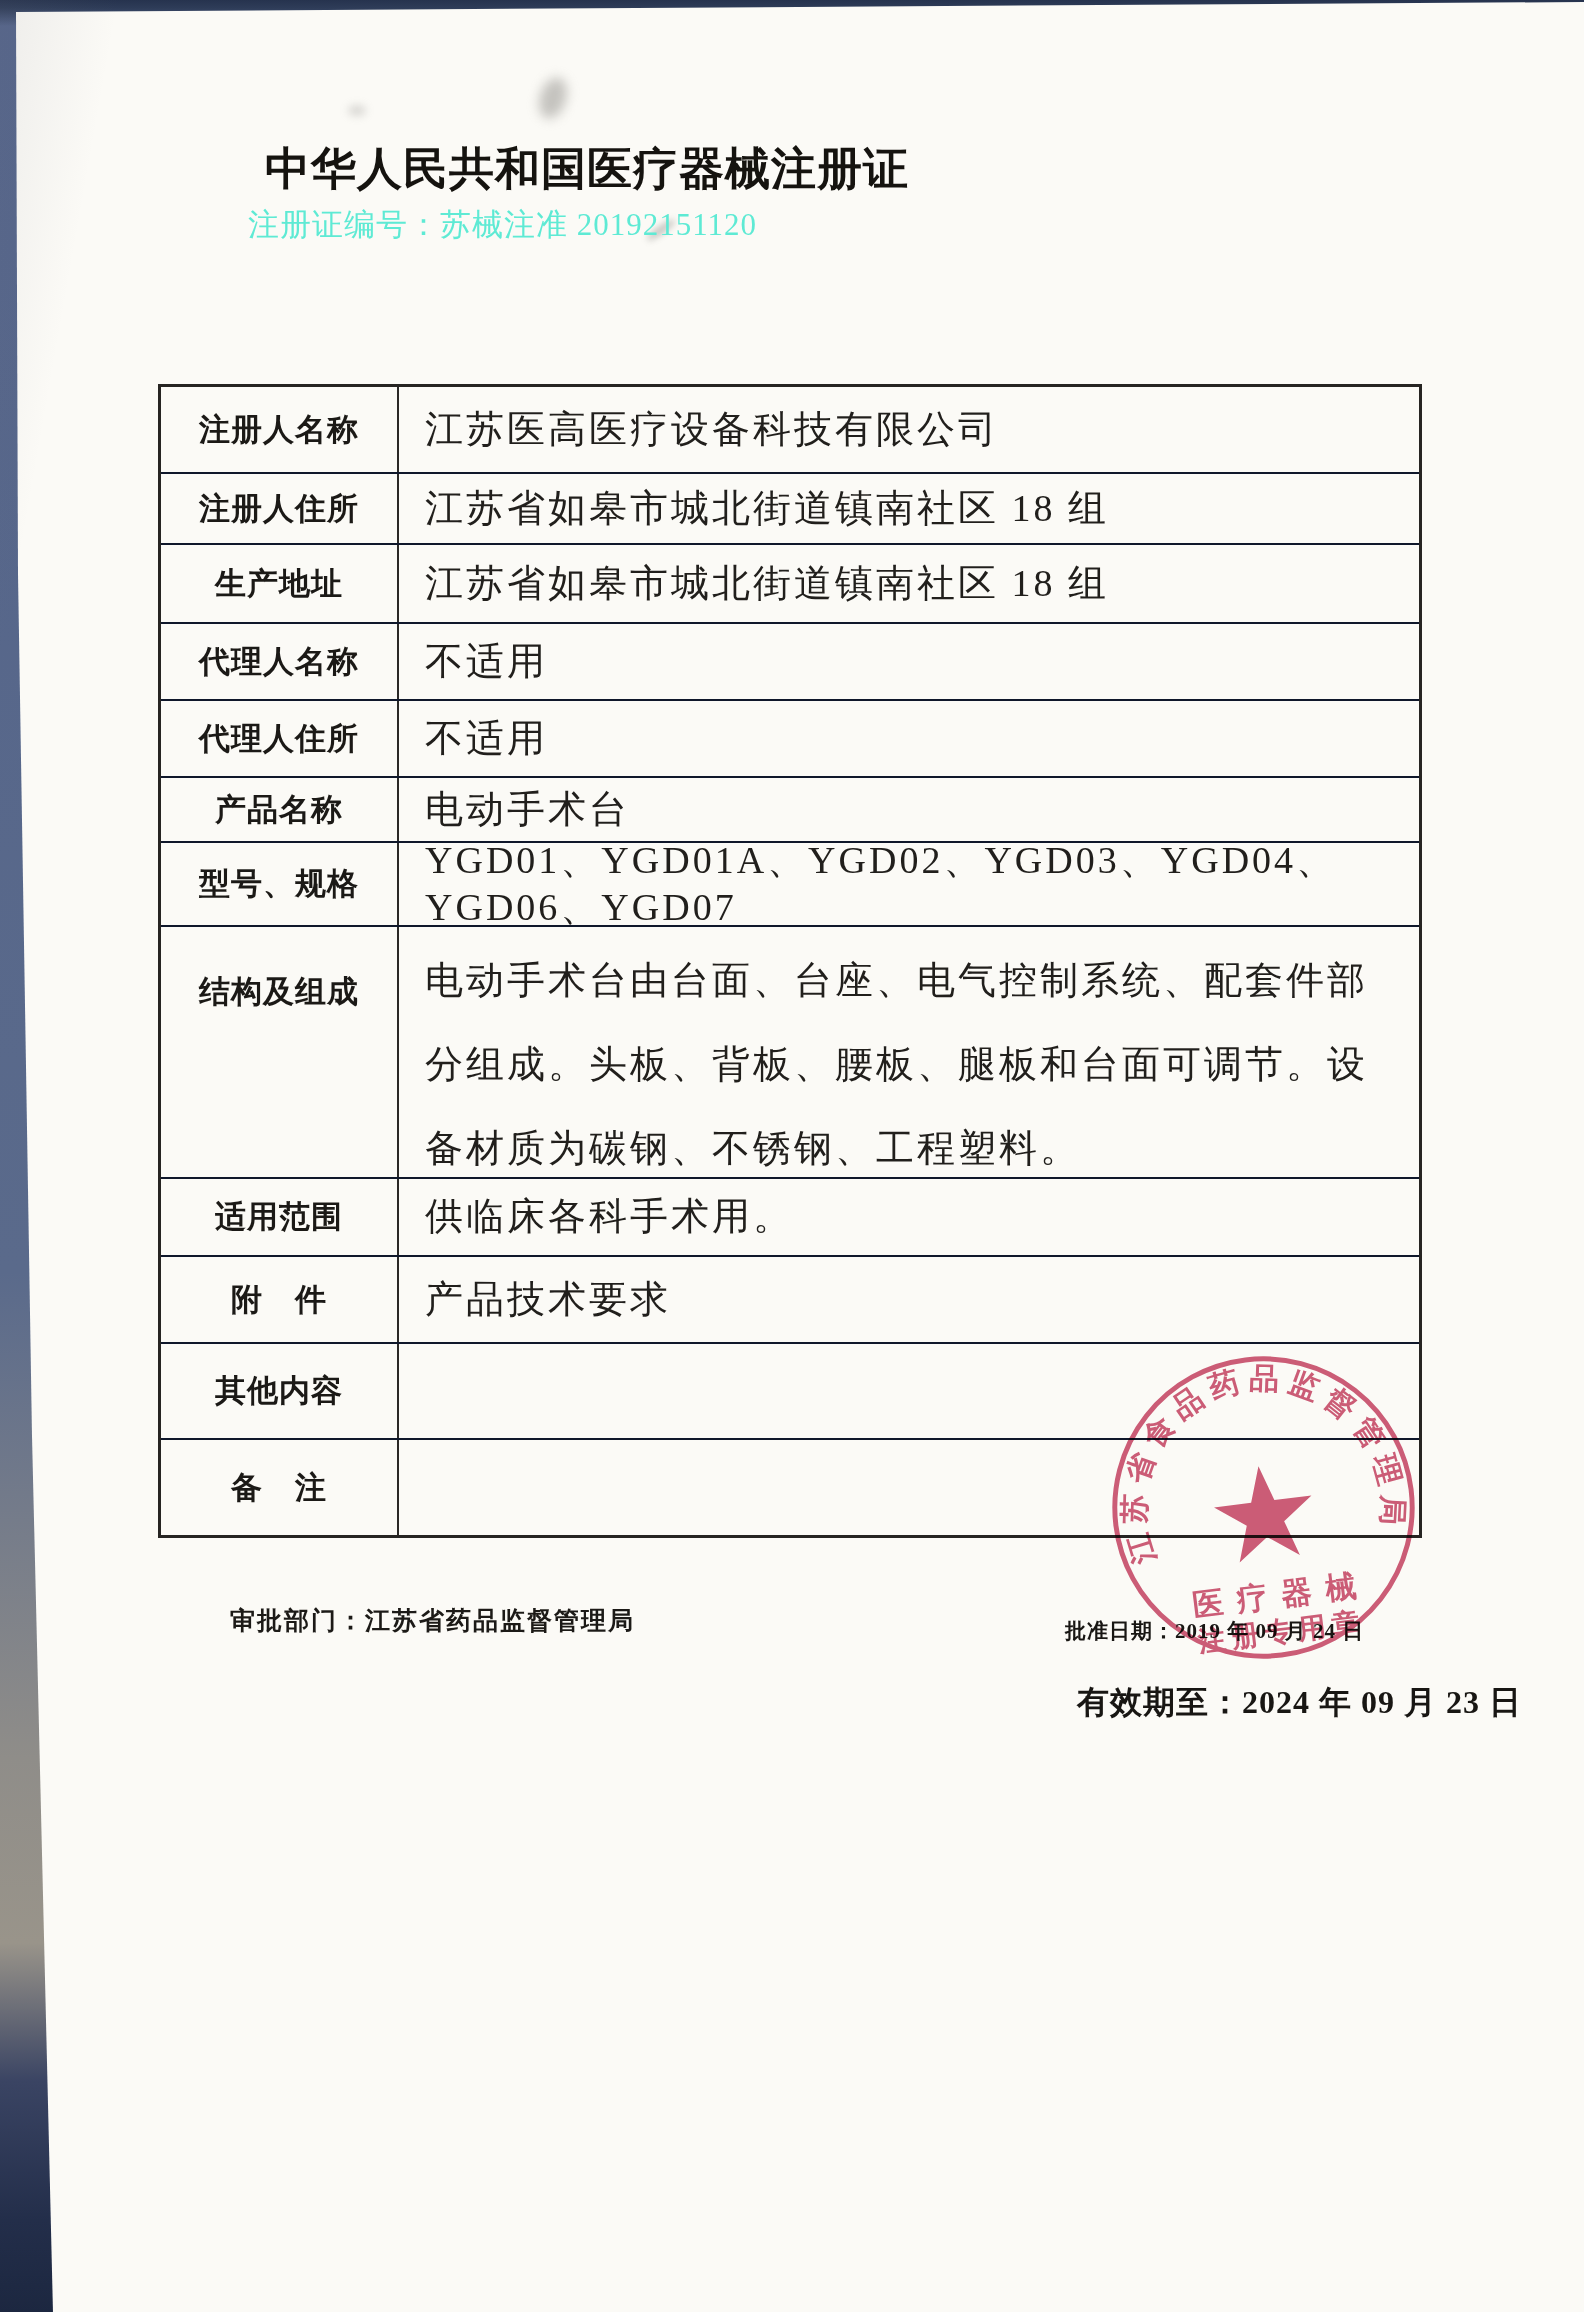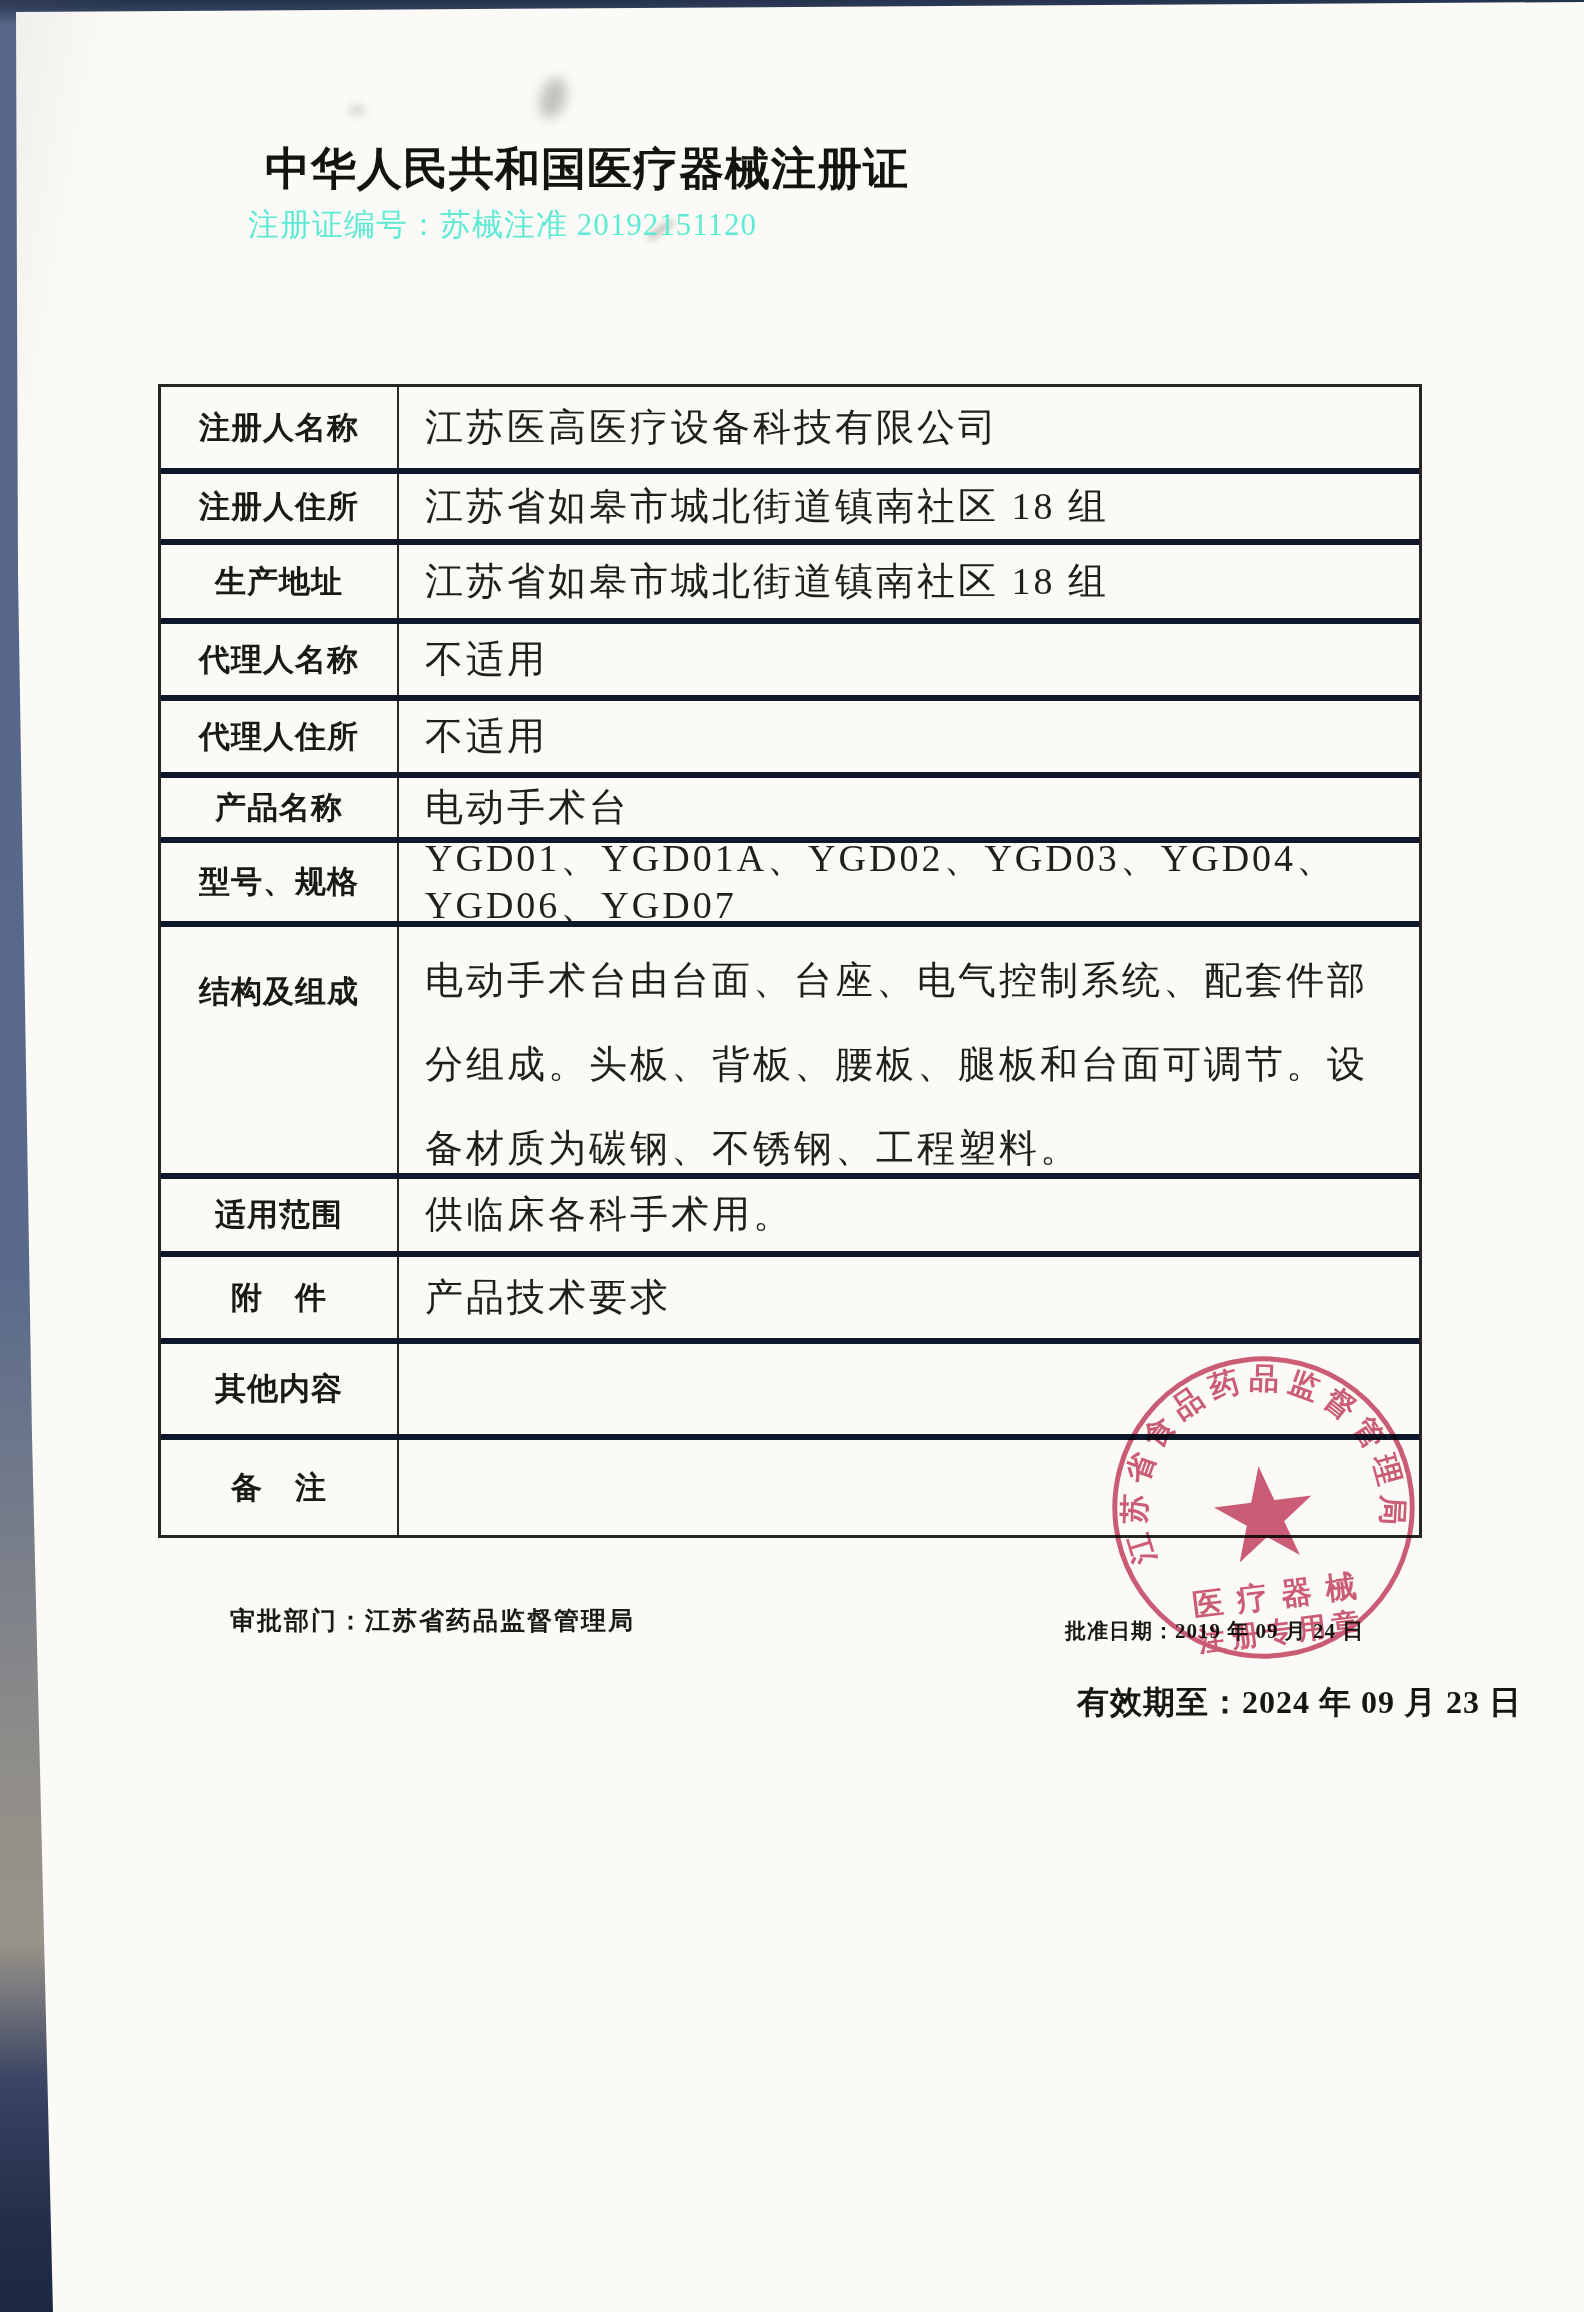--- a/index.html
+++ b/index.html
@@ -34,21 +34,21 @@
   }
   .reg-line {
     position:absolute; left:248px; top:204px; font-size:31px; color:#5eead4;
     white-space:nowrap; letter-spacing:1px;
   }
 
   .reg-table {
     position:absolute; left:158px; top:384px; width:1264px;
     border:3px solid #262422; box-sizing:border-box; background:transparent;
   }
-  .trow { display:flex; border-bottom:6px solid #0f172a; box-sizing:border-box; }
+  .trow { display:flex; border-bottom:2px solid #0f172a; box-sizing:border-box; }
   .trow:last-child { border-bottom:none; }
   .trow:nth-child(1){height:87px}
   .trow:nth-child(2){height:71px}
   .trow:nth-child(3){height:79px}
   .trow:nth-child(4){height:77px}
   .trow:nth-child(5){height:77px}
   .trow:nth-child(6){height:65px}
   .trow:nth-child(7){height:84px}
   .trow:nth-child(8){height:252px}
   .trow:nth-child(9){height:78px}

